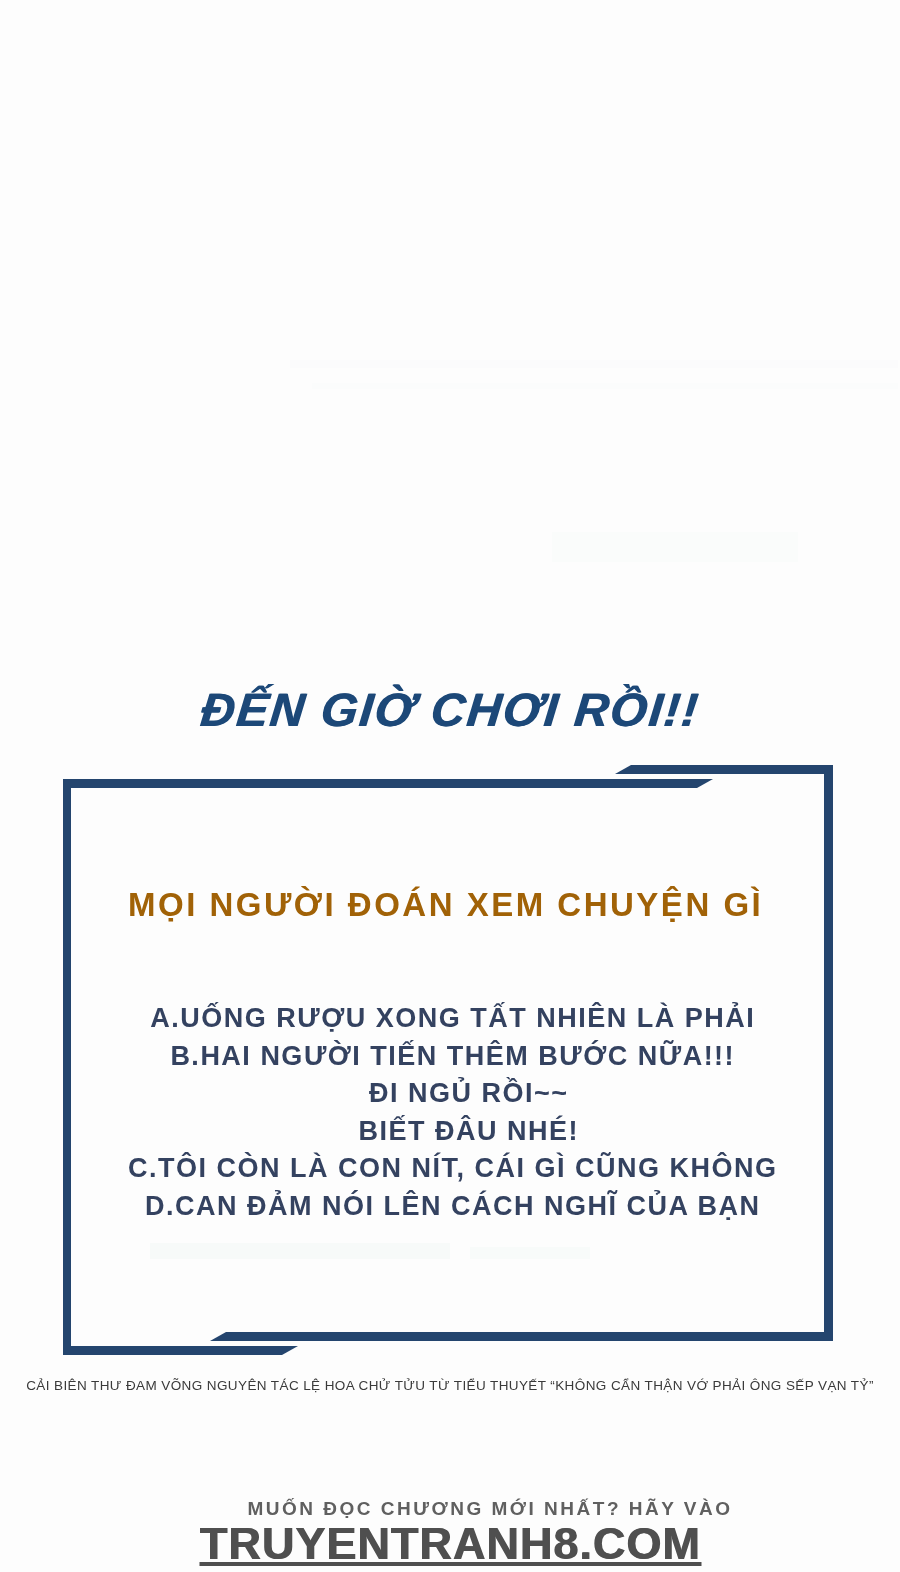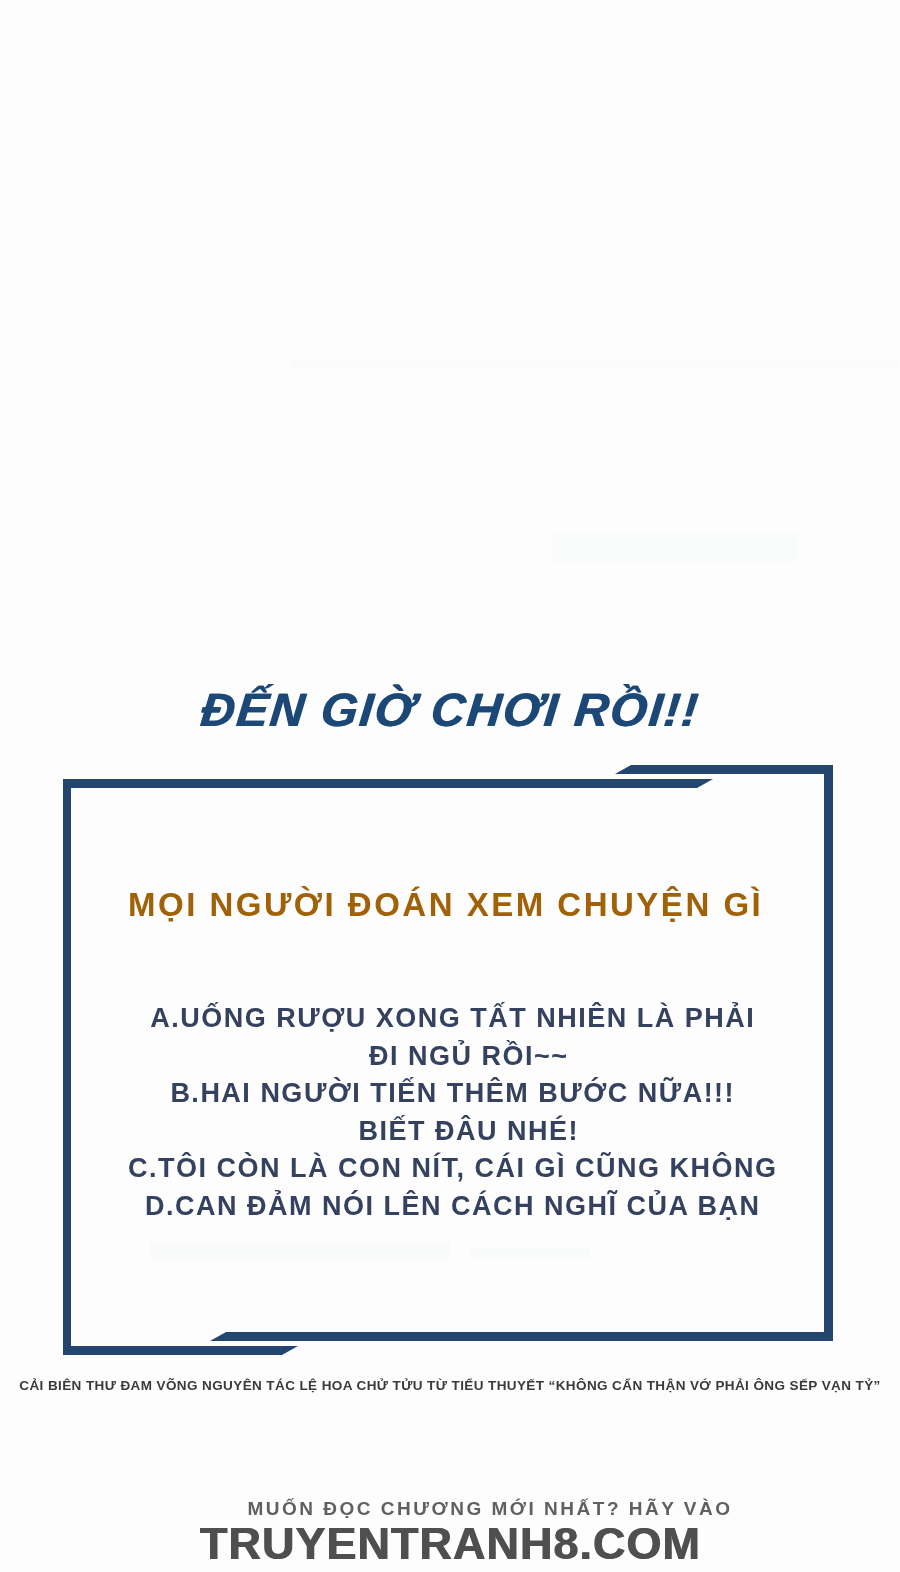--- a/index.html
+++ b/index.html
@@ -83,21 +83,21 @@
   .option-line { display: block; }
   .option-line.indent { padding-left: 32px; }
 
   
   .credit-line {
     position: absolute;
     left: 0; top: 1378px;
     width: 900px;
     text-align: center;
     font-size: 13.5px;
-    font-weight: bold;
+    font-weight: normal;
     letter-spacing: 0.4px;
     color: #3a3a3a;
     white-space: nowrap;
   }
 
   
   .footer-prompt {
     position: absolute;
     left: 0; top: 1498px;
     width: 900px;
@@ -113,20 +113,21 @@
     position: absolute;
     left: 0; top: 1518px;
     width: 900px;
     text-align: center;
     font-size: 45px;
     font-weight: 900;
     letter-spacing: 1px;
     color: #4f4f4f;
     text-shadow: 1px 0 0 #4f4f4f;
     white-space: nowrap;
+    text-decoration: underline;
   }
 </style>
 </head>
 <body>
 
 <div id="canvas">
 
   <div class="ghost ghost-1"></div>
   <div class="ghost ghost-2"></div>
   <div class="ghost ghost-3"></div>
@@ -141,22 +142,22 @@
   <div class="frame-bar bar-left"></div>
   <div class="frame-bar bar-bottom-right"></div>
   <div class="frame-bar bar-bottom-left"></div>
 
   <div class="box-heading">
     <span class="option-line">MỌI NGƯỜI ĐOÁN XEM CHUYỆN GÌ</span>
   </div>
 
   <div class="box-options">
     <span class="option-line">A.UỐNG RƯỢU XONG TẤT NHIÊN LÀ PHẢI</span>
+    <span class="option-line">B.HAI NGƯỜI TIẾN THÊM BƯỚC NỮA!!!</span>
     <span class="option-line indent">ĐI NGỦ RỒI~~</span>
-    <span class="option-line">B.HAI NGƯỜI TIẾN THÊM BƯỚC NỮA!!!</span>
     <span class="option-line indent">BIẾT ĐÂU NHÉ!</span>
     <span class="option-line">C.TÔI CÒN LÀ CON NÍT, CÁI GÌ CŨNG KHÔNG</span>
     <span class="option-line">D.CAN ĐẢM NÓI LÊN CÁCH NGHĨ CỦA BẠN</span>
   </div>
 
   <div class="credit-line">CẢI BIÊN THƯ ĐAM VÕNG NGUYÊN TÁC LỆ HOA CHỬ TỬU TỪ TIỂU THUYẾT “KHÔNG CẨN THẬN VỚ PHẢI ÔNG SẾP VẠN TỶ”</div>
 
   <div class="footer-prompt">MUỐN ĐỌC CHƯƠNG MỚI NHẤT? HÃY VÀO</div>
   <div class="footer-site">TRUYENTRANH8.COM</div>
 

